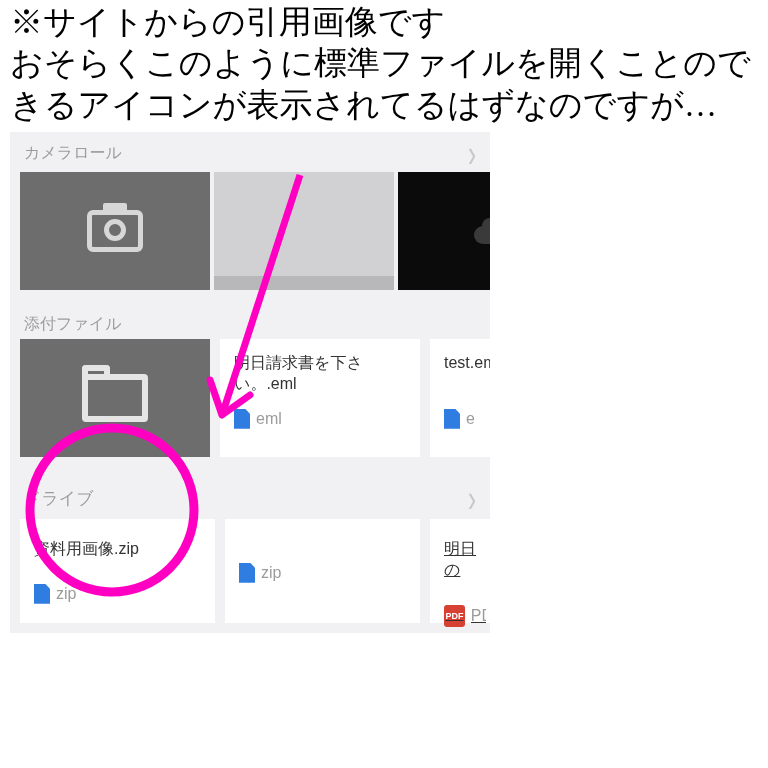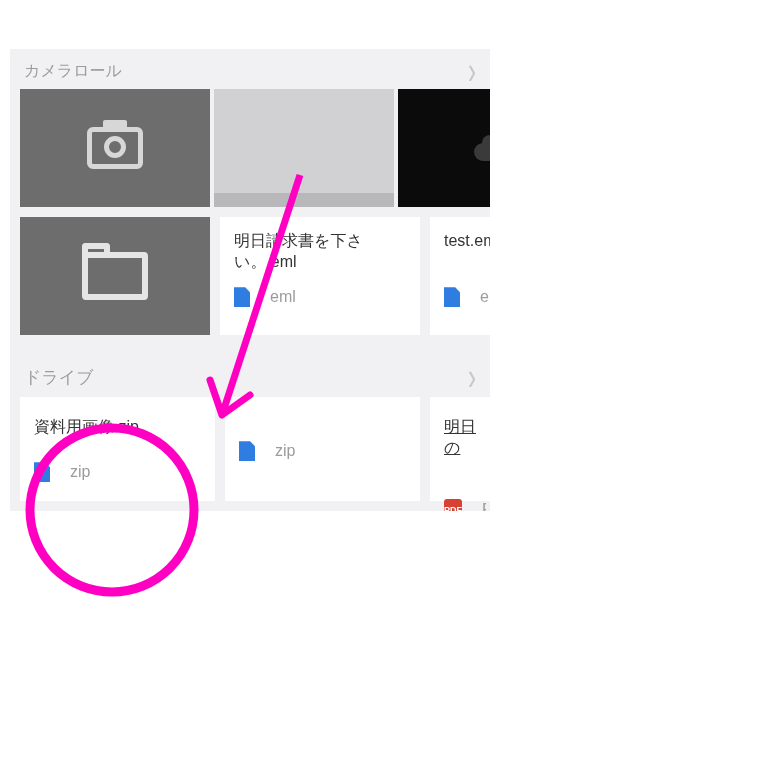--- a/index.html
+++ b/index.html
@@ -132,21 +132,21 @@
     background:#fff;
     margin-left:10px;flex-shrink:0;
     padding:14px 14px 0 14px;
     box-sizing:border-box;
   }
   .file-title{
     font-size:16px;color:#333;line-height:1.3;
     height:42px;
   }
   .file-meta{
-    display:flex;align-items:center;gap:20px;
+    display:flex;align-items:center;gap:6px;
     margin-top:14px;
     font-size:16px;color:#9c9c9c;
   }
   .doc-icon{
     width:16px;height:20px;
     background:#2f7de1;
     position:relative;
     clip-path:polygon(0 0,70% 0,100% 25%,100% 100%,0 100%);
   }
   .pdf-icon{
@@ -173,41 +173,45 @@
   .drive-title{font-size:16px;color:#333;}
   .overlay{
     position:absolute;top:0;left:0;width:768px;height:768px;
     pointer-events:none;
   }
 </style>
 </head>
 <body>
 
 <div class="caption">
-  <br>
+  <span>※サイトからの引用画像です</span><br>
+  <span>おそらくこのように標準ファイルを開くことのできるアイコンが表示されてるはずなのですが…</span>
 </div>
 
 <div class="app">
 
   <div class="section-head first">
     <span>カメラロール</span>
     <span class="chev"></span>
   </div>
   <div class="row">
     <div class="camera-tile">
       <div class="camera-icon">
           <div class="camera-lens"></div>
         </div>
     </div>
     <div class="thumb-light"></div>
     <div class="thumb-dark">
       <div class="cloud"></div>
     </div>
   </div>
 
+  <div class="attach-head">
+    <span>添付ファイル</span>
+  </div>
   <div class="row">
     <div class="folder-tile">
       <div class="folder-icon"></div>
     </div>
     <div class="file-card">
       <div class="file-title">明日請求書を下さい。.eml</div>
       <div class="file-meta">
         <span class="doc-icon"></span>
         <span>eml</span>
       </div>
@@ -234,21 +238,21 @@
       </div>
     </div>
     <div class="drive-card">
       <div class="file-meta" style="margin-top:24px;">
         <span class="doc-icon"></span>
         <span>zip</span>
       </div>
     </div>
     <div class="drive-card" style="width:70px;text-decoration:underline;">
       <div class="drive-title">明日の</div>
-      <div class="file-meta" style="margin-top:40px;">
+      <div class="file-meta" style="margin-top:24px;">
         <span class="pdf-icon">PDF</span>
         <span style="overflow:hidden;width:16px;">PDF</span>
       </div>
     </div>
   </div>
 
 </div>
 
 <svg class="overlay" viewBox="0 0 768 768">
   <circle cx="112" cy="510" r="82" fill="none" stroke="#ff00c3" stroke-width="9"></circle>

